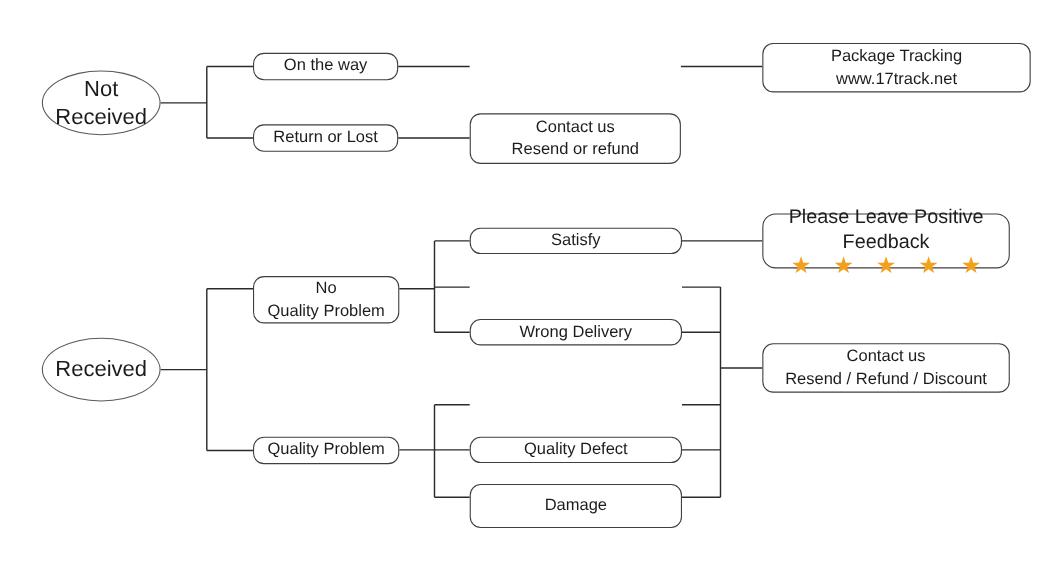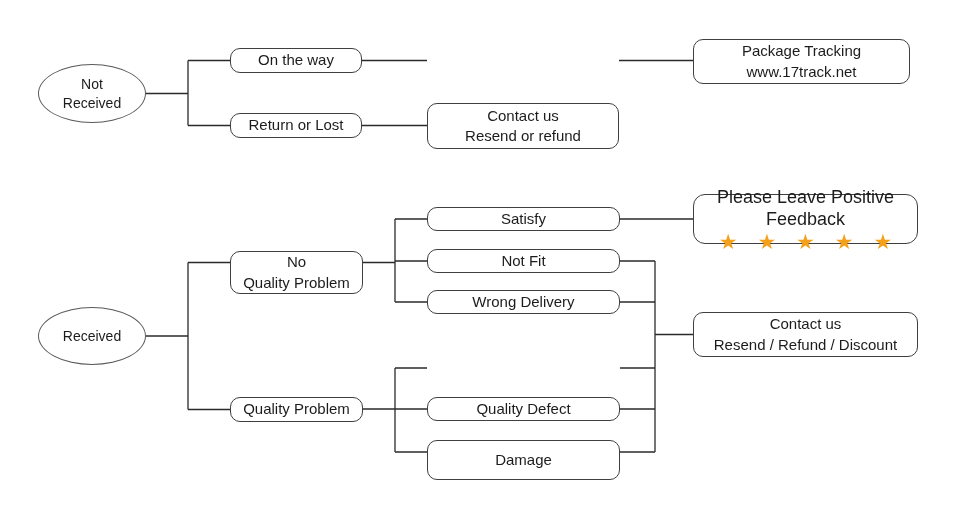--- a/index.html
+++ b/index.html
@@ -38,21 +38,21 @@
   .ellipse {
     position: absolute;
     box-sizing: border-box;
     border: 1px solid #5a5a5a;
     border-radius: 50%;
     background: #ffffff;
     display: flex;
     align-items: center;
     justify-content: center;
     text-align: center;
-    font-size: 14px;
+    font-size: 20px;
     line-height: 1.3;
     white-space: pre-line;
   }
   .feedback-box {
     position: absolute;
     box-sizing: border-box;
     border: 1.3px solid #3f3f3f;
     border-radius: 12px;
     background: #ffffff;
     display: flex;
@@ -113,36 +113,35 @@
   </svg>
 
   <div class="ellipse" style="left:38px; top:64px; width:108px; height:59px;">Not
 Received</div>
 
   <div class="node" style="left:230px; top:48px; width:132px; height:25px;">On the way</div>
 
   <div class="node" style="left:230px; top:113px; width:132px; height:25px;">Return or Lost</div>
 
 
-  <div class="node" style="left:693px; top:39px; width:217px; height:45px;">Package Tracking
+  <div class="node" style="left:693px; top:39px; width:244px; height:45px;">Package Tracking
 www.17track.net</div>
 
   <div class="node" style="left:427px; top:103px; width:192px; height:46px;">Contact us
 Resend or refund</div>
 
   <div class="ellipse" style="left:38px; top:307px; width:108px; height:58px;">Received</div>
 
   <div class="node" style="left:230px; top:251px; width:133px; height:43px;">No
 Quality Problem</div>
 
   <div class="node" style="left:230px; top:397px; width:133px; height:25px;">Quality Problem</div>
 
   <div class="node" style="left:427px; top:207px; width:193px; height:24px;">Satisfy</div>
 
-  <div class="node" style="left:427px; top:249px; width:193px; height:24px;">Not Fit</div>
 
   <div class="node" style="left:427px; top:290px; width:193px; height:24px;">Wrong Delivery</div>
 
 
   <div class="node" style="left:427px; top:397px; width:193px; height:24px;">Quality Defect</div>
 
   <div class="node" style="left:427px; top:440px; width:193px; height:40px;">Damage</div>
 
   <div class="feedback-box" style="left:693px; top:194px; width:225px; height:50px;">
     <div class="feedback-title">Please Leave Positive Feedback</div>

